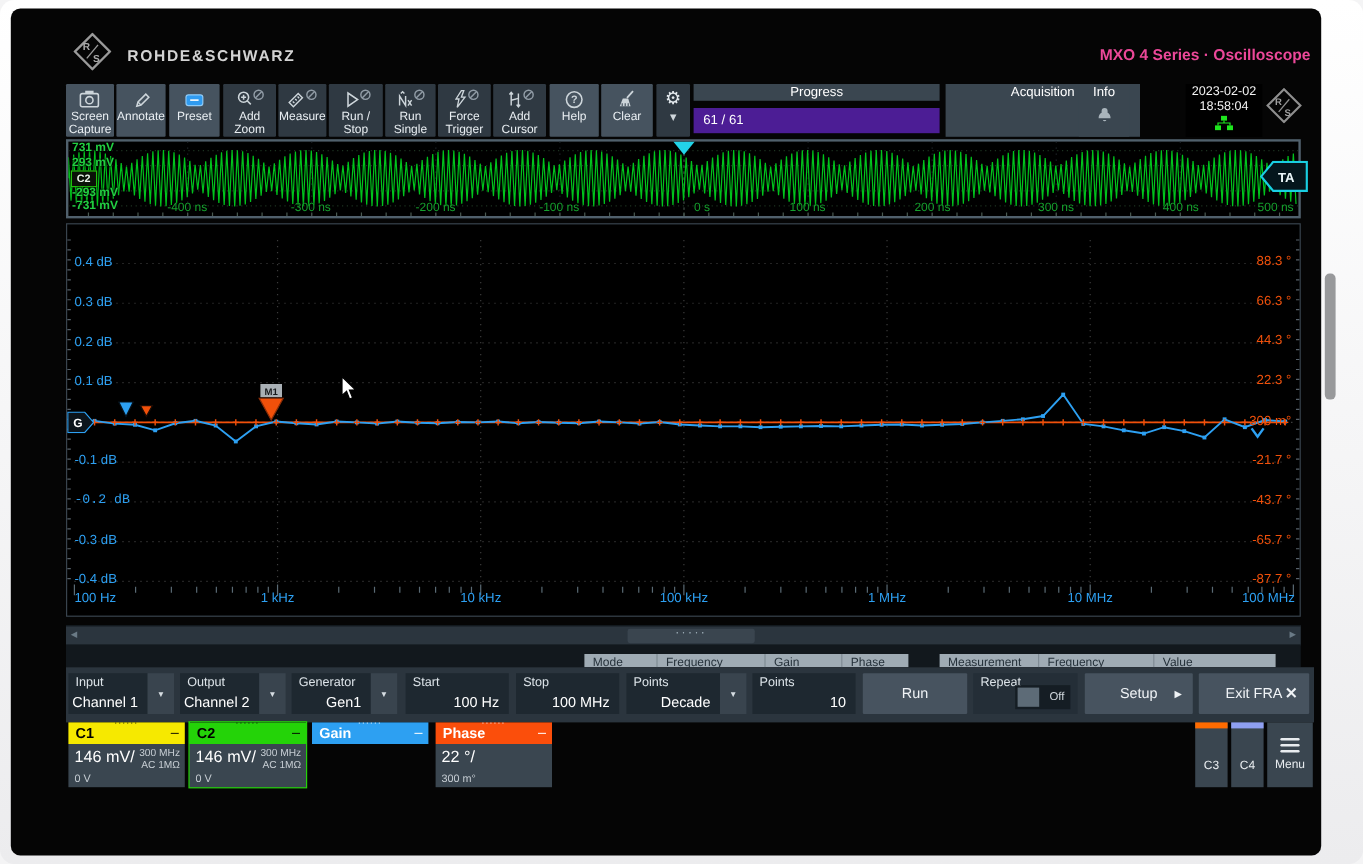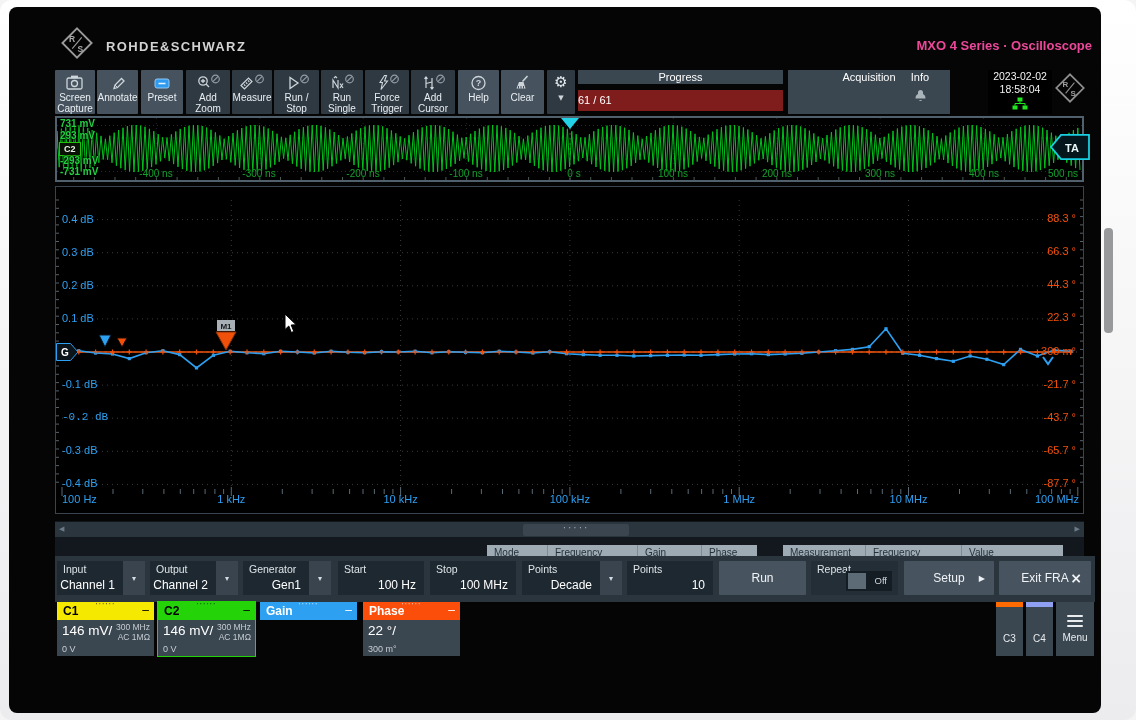--- a/index.html
+++ b/index.html
@@ -13,21 +13,21 @@
   
   .tbtn{position:absolute;top:63px;height:44px;background:#2f3942;display:flex;flex-direction:column;align-items:center;padding-top:4px;box-sizing:border-box;border-radius:1px;cursor:pointer;}
   .tbtn.light{background:#46535f;}
   .tlabel{margin-top:1px;font-size:10px;line-height:10.5px;color:#e9eef2;text-align:center;}
   .ticon{display:block;}
   .gearchar{font-family:"DejaVu Sans",sans-serif;font-size:15px;line-height:16px;color:#e4eaee;}
   .gearcaret{font-family:"DejaVu Sans",sans-serif;font-size:7px;color:#cfd6db;margin-top:4px;}
   .panel-title{font-size:11px;color:#ffffff;text-align:center;}
   .progress-panel{position:absolute;left:569px;top:63px;width:205px;height:44px;}
   .progress-title{height:14px;background:#3a4650;line-height:14px;}
-  .progress-bar{position:absolute;left:0;top:20px;width:205px;height:21px;background:#7f1d1d;color:#fff;font-size:11px;line-height:21px;padding-left:0;box-sizing:border-box;}
+  .progress-bar{position:absolute;left:0;top:20px;width:205px;height:21px;background:#4c1d95;color:#fff;font-size:11px;line-height:21px;padding-left:8px;box-sizing:border-box;}
   .acq-panel{position:absolute;left:779px;top:63px;width:162px;height:44px;background:#3a4650;}
   .acq-grid{display:grid;grid-template-columns:1fr 1fr;margin-top:2px;}
   .acq-grid span{font-size:10px;color:#e2e9ed;text-align:center;line-height:13px;}
   .info-panel{position:absolute;left:890px;top:63px;width:42px;height:44px;background:#3a4650;cursor:pointer;}
   .clock{position:absolute;left:979px;top:63px;width:64px;height:44px;background:#000;text-align:center;}
   .clock div{font-size:10.5px;color:#f2f2f2;line-height:13px;}
   .hdr-logo2{position:absolute;left:1046px;top:66px;width:30px;height:30px;}
   
   .strip{position:absolute;left:46px;top:109px;width:1025px;height:62px;border:2px solid #50606c;background:#000;}
   .vlab{position:absolute;left:3px;font-size:10px;font-weight:bold;color:#22cf42;text-shadow:0 0 2px #000,0 0 2px #000;}
@@ -273,21 +273,21 @@
       <span class="vlab" style="top:0px;">731 mV</span>
       <span class="vlab" style="top:12px;">293 mV</span>
       <div class="c2badge">C2</div>
       <span class="vlab" style="top:37px;">-293 mV</span>
       <span class="vlab" style="top:48px;">-731 mV</span>
       <div id="time-labels">
           <span class="tlab" style="left: 99px;">-400 ns</span>
           <span class="tlab" style="left: 202px;">-300 ns</span>
           <span class="tlab" style="left: 306px;">-200 ns</span>
           <span class="tlab" style="left: 409px;">-100 ns</span>
-          <span class="tlab" style="left: 517px; text-align: right;">0 s</span>
+          <span class="tlab" style="left: 528px; text-align: right;">0 s</span>
           <span class="tlab" style="left: 616px;">100 ns</span>
           <span class="tlab" style="left: 720px;">200 ns</span>
           <span class="tlab" style="left: 823px;">300 ns</span>
           <span class="tlab" style="left: 927px;">400 ns</span>
           <span class="tlab" style="right: 4px; left: auto; transform: none;">500 ns</span>
         </div>
       <div class="ta-badge">
         <svg width="40" height="26" viewBox="0 0 40 26">
             <path d="M39 0.9 H11 L1 13 L11 25.1 H39 Z" fill="#04161c" stroke="#19cfe2" stroke-width="1.8"></path>
             <text id="ta-text" x="15" y="17.5" fill="#eaf6f8" font-size="11" font-weight="bold" font-family="sans-serif">TA</text>

